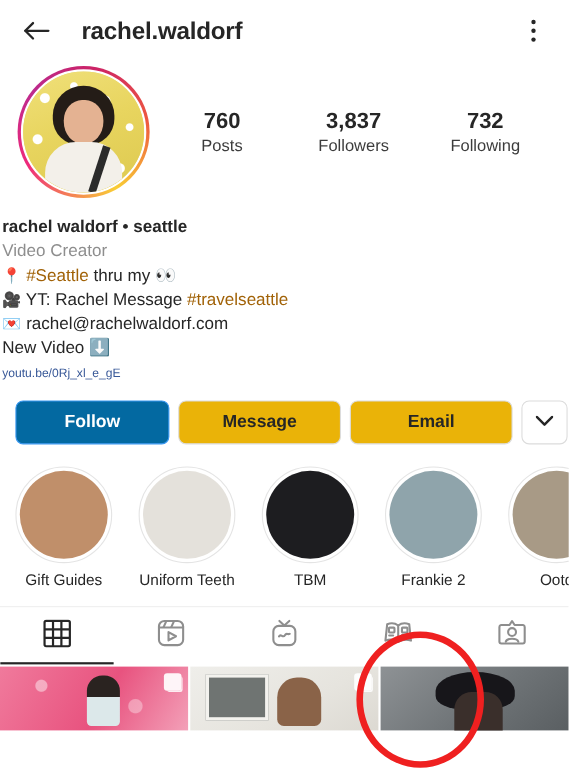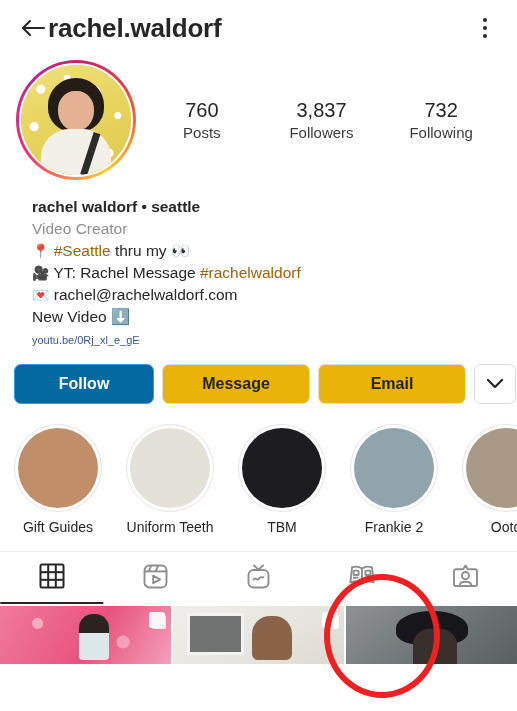--- a/index.html
+++ b/index.html
@@ -27,23 +27,24 @@
   .back-arrow {
     width: 30px;
     height: 30px;
     flex: 0 0 auto;
     display: flex;
     align-items: center;
     justify-content: center;
     cursor: pointer;
   }
   .header-title {
-    font-size: 26px;
+    font-size: 22px;
     font-weight: bold;
     letter-spacing: -0.2px;
+    margin-left: 26px;
     white-space: nowrap;
   }
   .header-spacer { flex: 1 1 auto; }
   .kebab {
     width: 28px;
     height: 28px;
     display: flex;
     flex-direction: column;
     align-items: center;
     justify-content: center;
@@ -152,32 +153,32 @@
     align-items: center;
     padding-left: 6px;
   }
   .stat {
     text-align: center;
     cursor: pointer;
     min-width: 72px;
   }
   .stat-num {
     font-size: 20px;
-    font-weight: normal;
+    font-weight: bold;
     line-height: 1.25;
   }
   .stat-label {
     font-size: 15px;
     color: #3c3c3c;
     line-height: 1.3;
   }
 
   
   .bio {
-    padding: 16px 14px 0 32px;
+    padding: 16px 14px 0 2px;
     font-size: 15.5px;
     line-height: 1.42;
   }
   .bio-name {
     font-weight: bold;
     font-size: 15.5px;
   }
   .bio-category {
     color: #8e8e8e;
     font-size: 15.5px;
@@ -438,21 +439,21 @@
   <div class="bio-name">rachel waldorf • seattle</div>
   <div class="bio-category">Video Creator</div>
 
   <div class="bio-line">
     <span class="emoji">📍</span>
     <span></span><span class="bio-link">#Seattle</span><span> thru my 👀</span>
   </div>
 
   <div class="bio-line">
     <span class="emoji">🎥</span>
-    <span>YT: Rachel Message </span><span class="bio-link">#rachelwaldorf</span><span></span>
+    <span>YT: Rachel Message </span><span class="bio-link">#travelseattle</span><span></span>
   </div>
 
   <div class="bio-line">
     <span class="emoji">💌</span>
     <span>rachel@rachelwaldorf.com</span>
   </div>
 
   <div class="bio-line">
     <span>New Video ⬇️</span>
   </div>

